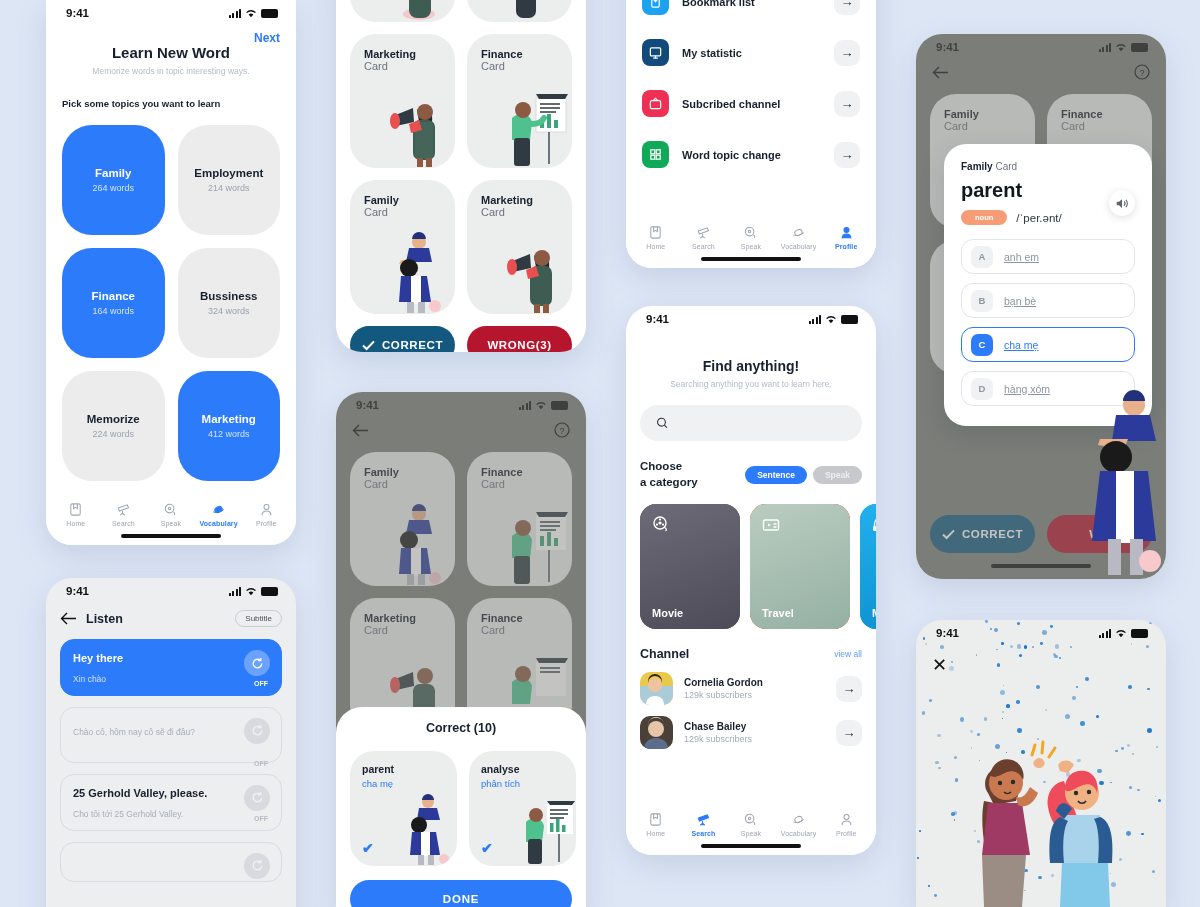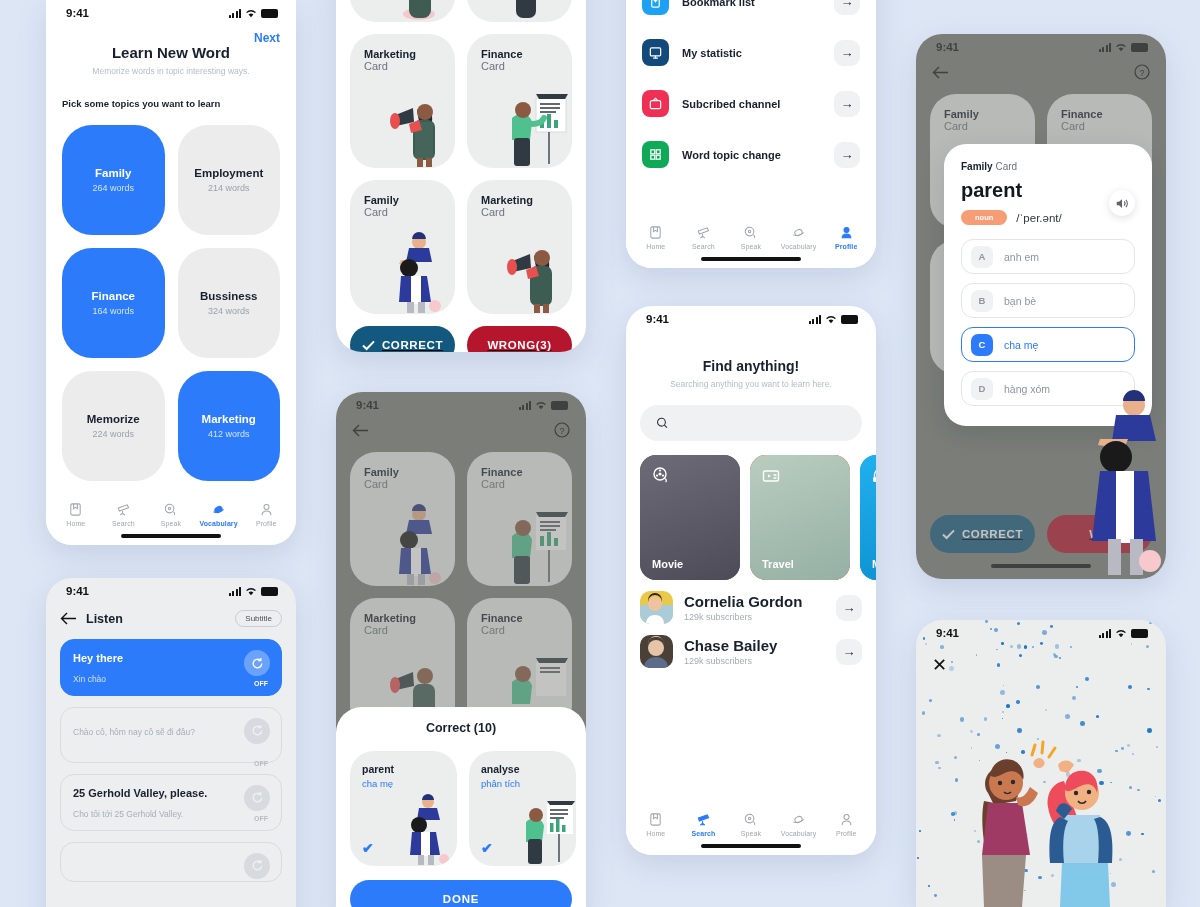--- a/index.html
+++ b/index.html
@@ -80,21 +80,21 @@
   .lcard.on .replay { background: rgba(255,255,255,.3); }
   .offtxt { position: absolute; right: 13px; top: 40px; font-size: 7px; font-weight: bold; color: #b7bcc4; }
   .lcard.on .offtxt { color: #fff; }
   
   #s3 { left: 336px; top: -60px; width: 250px; height: 412px; }
   .cardgrid { display: grid; grid-template-columns: 1fr 1fr; gap: 12px; padding: 10px 14px 0; }
   .fcard { height: 134px; border-radius: 26px; background: #eceded; padding: 14px 0 0 14px; position: relative; overflow: hidden; }
   .fcard .fc1 { font-size: 11px; font-weight: bold; color: #17202e; }
   .fcard .fc2 { font-size: 11px; color: #6c7481; }
   .fcard .ill { position: absolute; right: 2px; bottom: 0; width: 74px; height: 88px; }
-  .cw-row { display: flex; gap: 12px; padding: 12px 14px 0; text-decoration: underline; }
+  .cw-row { display: flex; gap: 12px; padding: 12px 14px 0; }
   .btn-correct { flex: 1; height: 38px; border-radius: 19px; background: #13597f; color: #fff;
     display: flex; align-items: center; justify-content: center; gap: 7px; font-size: 11.5px;
     font-weight: bold; letter-spacing: .6px; }
   .btn-wrong { flex: 1; height: 38px; border-radius: 19px; background: #b5152d; color: #fff;
     display: flex; align-items: center; justify-content: center; font-size: 11.5px;
     font-weight: bold; letter-spacing: .6px; }
   
   #s4 { left: 336px; top: 392px; width: 250px; height: 540px; background: #fff; }
   .dim { position: absolute; inset: 0; background: #7a7d78; }
   .dimmed-inner { position: relative; height: 100%; opacity: .55; }
@@ -137,41 +137,41 @@
   .cats { display: flex; gap: 10px; padding: 14px 0 0 14px; overflow: hidden; }
   .cat { width: 100px; height: 125px; border-radius: 16px; position: relative; flex: none; overflow: hidden; }
   .cat .cname { position: absolute; left: 12px; bottom: 10px; font-size: 11px; color: #fff; font-weight: 600; }
   .cat .cico { position: absolute; left: 11px; top: 11px; width: 20px; height: 20px; }
   .cat .cico svg { width: 20px; height: 20px; }
   .chan-head { display: flex; align-items: center; padding: 18px 14px 0; }
   .chan-head .ch { font-size: 12.5px; font-weight: bold; color: #17202e; }
   .viewall { margin-left: auto; font-size: 8.5px; color: #5f9dfb; }
   .chan-row { display: flex; align-items: center; gap: 11px; padding: 11px 14px 0; }
   .avatar { width: 33px; height: 33px; border-radius: 10px; flex: none; overflow: hidden; position: relative; }
-  .cname2 { font-size: 15px; font-weight: bold; color: #17202e; }
+  .cname2 { font-size: 10px; font-weight: bold; color: #17202e; }
   .csubs { font-size: 9px; color: #a5acb7; margin-top: 2px; }
   
   #s7 { left: 916px; top: 34px; width: 250px; height: 545px; background: #fff; }
   .wsheet { position: absolute; left: 28px; right: 14px; top: 110px; background: #fff;
     border-radius: 22px; padding: 17px 17px 20px; z-index: 3; box-shadow: 0 8px 26px rgba(30,40,60,.14); }
   .wcard-lbl { font-size: 10px; color: #6c7481; }
   .wcard-lbl b { color: #17202e; }
   .wword { font-size: 20px; font-weight: bold; color: #12181f; margin-top: 7px; }
   .speaker { position: absolute; right: 17px; top: 46px; width: 26px; height: 26px; border-radius: 50%;
     background: #fff; box-shadow: 0 2px 8px rgba(0,0,0,.13); display: flex; align-items: center; justify-content: center; }
   .pos-row { display: flex; align-items: center; gap: 9px; margin-top: 8px; }
   .pos-badge { background: #f79d76; color: #fff; font-size: 7.5px; font-weight: bold;
     padding: 3px 14px; border-radius: 9px; }
   .ipa { font-size: 11.5px; color: #2f3742; }
   .opts { margin-top: 14px; display: flex; flex-direction: column; gap: 9px; }
   .opt { height: 35px; border-radius: 12px; border: 1px solid #e3e5e9; display: flex;
     align-items: center; padding: 0 9px; gap: 11px; }
   .opt .k { width: 22px; height: 22px; border-radius: 7px; background: #f0f1f3; color: #8e96a1;
     font-size: 9.5px; display: flex; align-items: center; justify-content: center; font-weight: 600; }
-  .opt .v { font-size: 10.5px; color: #8e96a1; }
+  .opt .v { font-size: 10.5px; color: #8e96a1; text-decoration: underline; }
   .opt.sel { border-color: #2b7bfb; }
   .opt.sel .k { background: #2b7bfb; color: #fff; }
   .opt.sel .v { color: #2b7bfb; }
   
   #s8 { left: 916px; top: 620px; width: 250px; height: 287px; background: #eceded;
     border-radius: 26px 26px 0 0; }
   .dots { position: absolute; inset: 0; }
   .dot { position: absolute; border-radius: 50%; background: #1a74c7; }
   .closex { position: absolute; left: 16px; top: 34px; font-size: 18px; color: #111; z-index: 4; }
 </style>
@@ -669,20 +669,30 @@
   </div>
   <div class="s6-title">Find anything!</div>
   <div class="s6-sub">Searching anything you want to learn here.</div>
   <div class="searchbox">
     <svg width="14" height="14" viewBox="0 0 16 16">
         <circle cx="7" cy="7" r="5" fill="none" stroke="#2a313b" stroke-width="1.4"></circle>
         <path d="M10.8 10.8 14 14" stroke="#2a313b" stroke-width="1.4"></path>
       </svg>
     <input type="text" style="border: none; background: transparent; outline: none; font-size: 10px; margin-left: 8px; width: 100%; font-family: &quot;Liberation Sans&quot;, sans-serif;" placeholder="">
   </div>
+  <div class="choose-row">
+    <div class="choose-lbl">
+      <div>Choose</div>
+      <div>a category</div>
+    </div>
+    <div class="pills">
+      <div class="pill on">Sentence</div>
+      <div class="pill off">Speak</div>
+    </div>
+  </div>
   <div class="cats">
     <div class="cat" style="background:#5b5a66">
       <div style="position:absolute;inset:0;background:linear-gradient(160deg,#6d6b78,#4c4b57)"></div>
       <div class="cico">
         <svg viewBox="0 0 20 20">
             <circle cx="9" cy="8" r="6" fill="none" stroke="#fff" stroke-width="1.4"></circle>
             <circle cx="9" cy="8" r="1.6" fill="#fff"></circle>
             <circle cx="9" cy="4.5" r="1.1" fill="#fff"></circle>
             <circle cx="12" cy="9.6" r="1.1" fill="#fff"></circle>
             <circle cx="6" cy="9.6" r="1.1" fill="#fff"></circle>
@@ -703,20 +713,24 @@
     <div class="cat" style="background:#0b9fe3">
       <div style="position:absolute;inset:0;background:linear-gradient(160deg,#22b0ee,#0a8dcd)"></div>
       <div class="cico">
         <svg viewBox="0 0 20 20">
             <path d="M3.5 12V9a6.5 6.5 0 0 1 13 0v3" fill="none" stroke="#fff" stroke-width="1.4"></path>
             <rect x="2" y="11" width="3.6" height="5" rx="1.6" fill="#fff"></rect>
             <rect x="14.4" y="11" width="3.6" height="5" rx="1.6" fill="#fff"></rect>
           </svg></div>
       <span class="cname">Mu</span>
     </div>
+  </div>
+  <div class="chan-head">
+    <span class="ch">Channel</span>
+    <span class="viewall">view all</span>
   </div>
   <div class="chan-row">
     <div class="avatar">
       <svg viewBox="0 0 33 33" width="33" height="33">
           <rect width="33" height="33" fill="#eac84a"></rect>
           <path d="M0 14h33v19H0z" fill="#a9ccd8"></path>
           <circle cx="15" cy="13" r="7" fill="#f0c3a0"></circle>
           <path d="M8 11a7 7 0 0 1 14 0v-2a7 7 0 0 0-14 0z" fill="#2f2320"></path>
           <path d="M6 33c0-6 4-9 9-9s9 3 9 9z" fill="#fff"></path>
         </svg></div>

